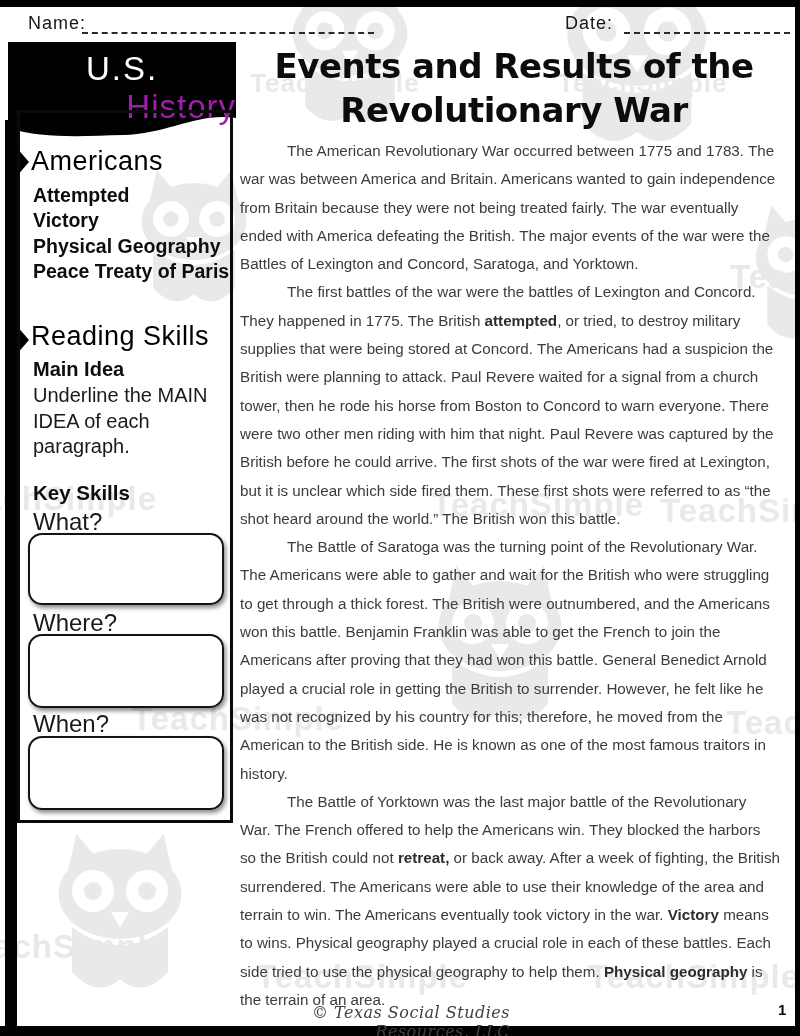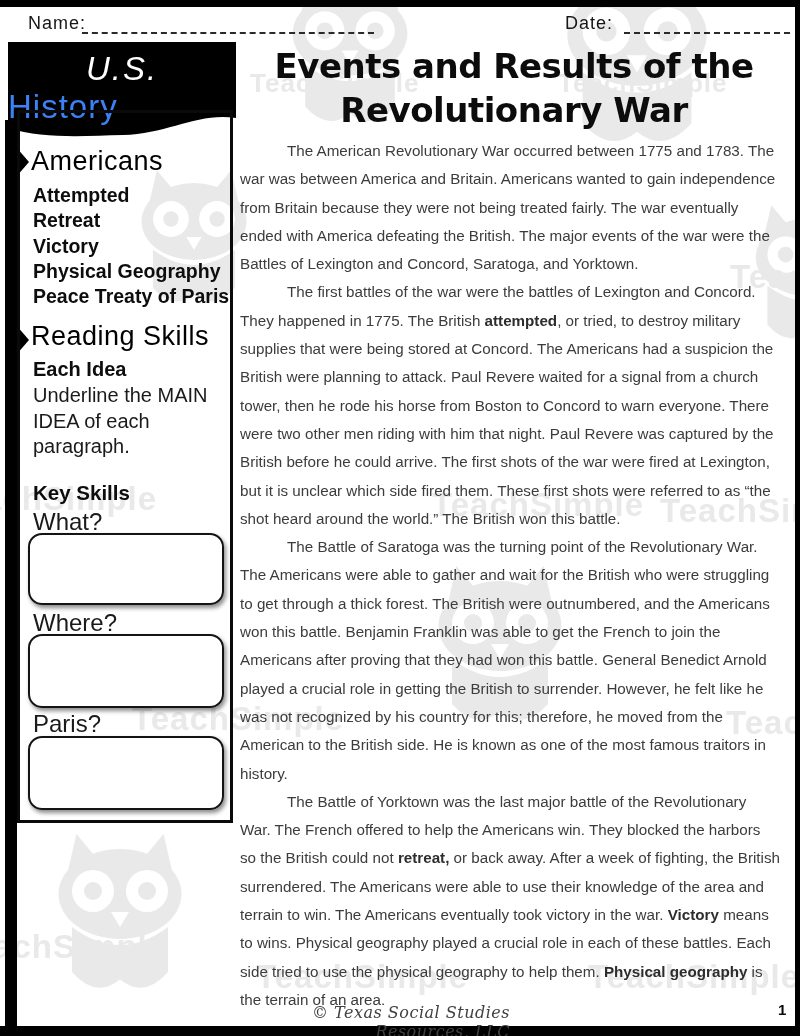--- a/index.html
+++ b/index.html
@@ -25,22 +25,22 @@
   
   .name-label{position:absolute;left:28px;top:13px;font-size:18px;letter-spacing:1px;color:#161616;}
   .name-line{position:absolute;left:82px;top:10px;width:292px;height:22px;border-bottom:2.5px dashed #2a2a2a;}
   .date-label{position:absolute;left:565px;top:13px;font-size:18px;letter-spacing:1px;color:#161616;}
   .date-line{position:absolute;left:624px;top:10px;width:166px;height:22px;border-bottom:2.5px dashed #2a2a2a;}
 
   
   .badge{position:absolute;left:8px;top:42px;width:228px;height:100px;}
   .badge svg{position:absolute;left:0;top:0;}
   .badge-line1{position:absolute;left:0;top:8px;width:228px;text-align:center;color:#fff;
-               font-size:33px;letter-spacing:2px;font-style:italic;}
-  .badge-line2{position:absolute;left:0;top:46px;width:228px;text-align:left;color:#3b82f6;
+               font-size:33px;letter-spacing:2px;}
+  .badge-line2{position:absolute;left:0;top:46px;width:228px;text-align:right;color:#a21caf;
                font-size:33px;letter-spacing:1px;}
 
   
   .sidebar{position:absolute;left:17px;top:110px;width:216px;height:713px;
            border:3px solid #0a0a0a;box-sizing:border-box;background:transparent;}
   .vocab-title{position:absolute;left:11px;top:33px;font-size:27px;font-weight:400;letter-spacing:.5px;color:#000;}
   .vocab-list{position:absolute;left:13px;top:70px;list-style:none;margin:0;padding:0;
               font-size:19.5px;font-weight:bold;line-height:25.3px;color:#0d0d0d;}
   .reading-title{position:absolute;left:11px;top:208px;font-size:27px;font-weight:400;letter-spacing:.5px;color:#000;}
   .main-idea{position:absolute;left:13px;top:245px;font-size:20px;font-weight:bold;color:#0d0d0d;}
@@ -136,34 +136,33 @@
       <path d="M0,0 L228,0 L228,76 C190,70 160,92 115,93 C75,94 35,97 0,86 Z" fill="#000"></path>
     </svg>
     <div class="badge-line1">U.S.</div>
     <div class="badge-line2">History</div>
   </div>
 
   <div class="sidebar">
     <div class="vocab-title">Americans</div>
     <ul class="vocab-list">
       <li>Attempted</li>
-      <li>Retreat</li>
       <li>Victory</li>
       <li>Physical Geography</li>
       <li>Peace Treaty of Paris</li>
     </ul>
     <div class="reading-title">Reading Skills</div>
-    <div class="main-idea">Each Idea</div>
+    <div class="main-idea">Main Idea</div>
     <div class="instruction">Underline the MAIN IDEA of each paragraph.</div>
     <div class="key-title">Key Skills</div>
     <div class="q-label q-what">What?</div>
     <div class="answer-box box-what"></div>
     <div class="q-label q-where">Where?</div>
     <div class="answer-box box-where"></div>
-    <div class="q-label q-when">Paris?</div>
+    <div class="q-label q-when">When?</div>
     <div class="answer-box box-when"></div>
   </div>
 
   <div class="main-title">
     <div>Events and Results of the</div>
     <div>Revolutionary War</div>
   </div>
   <div class="article">
       <p><span>The American Revolutionary War occurred between 1775 and 1783. The war was between America and Britain. Americans wanted to gain independence from Britain because they were not being treated fairly. The war eventually ended with America defeating the British. The major events of the war were the Battles of Lexington and Concord, Saratoga, and Yorktown.</span></p>
       <p><span>The first battles of the war were the battles of Lexington and Concord. They happened in 1775. The British </span><b>attempted</b><span>, or tried, to destroy military supplies that were being stored at Concord. The Americans had a suspicion the British were planning to attack. Paul Revere waited for a signal from a church tower, then he rode his horse from Boston to Concord to warn everyone. There were two other men riding with him that night. Paul Revere was captured by the British before he could arrive. The first shots of the war were fired at Lexington, but it is unclear which side fired them. These first shots were referred to as “the shot heard around the world.” The British won this battle.</span></p>

